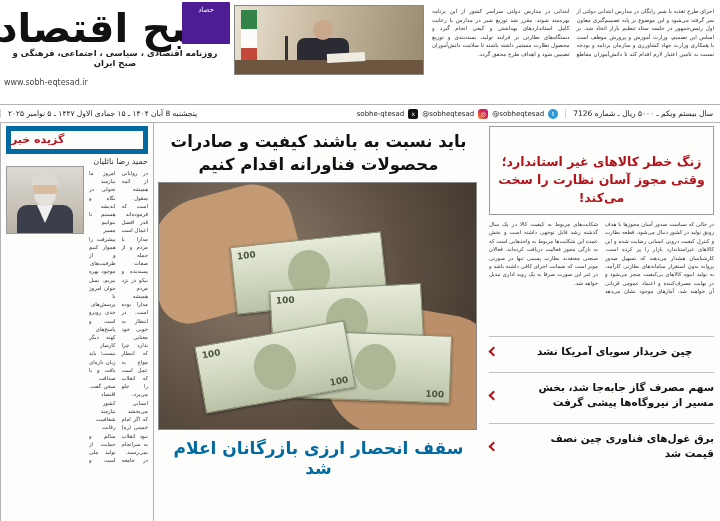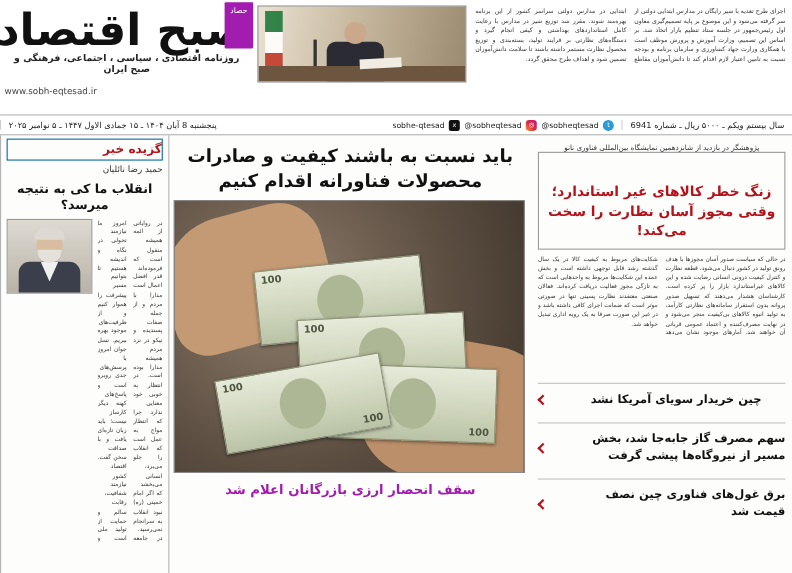--- a/index.html
+++ b/index.html
@@ -62,23 +62,23 @@
   .logo-site {
     font-size: 8px;
     color: #444;
     direction: ltr;
     margin-top: 10px;
   }
   .logo-badge {
     position: absolute;
     top: 2px;
     right: 2px;
-    width: 26px;
+    width: 48px;
     height: 42px;
-    background: #a21caf;
+    background: #4c1d95;
     color: #fff;
     font-size: 7px;
     line-height: 9px;
     text-align: center;
     padding-top: 4px;
     box-sizing: border-box;
     border-radius: 1px;
     margin-left: 12px;
   }
 
@@ -217,22 +217,22 @@
   }
   .col-left {
     flex: 1;
     box-sizing: border-box;
     padding: 3px 6px 0 6px;
     direction: rtl;
   }
 
   
   .kicker-box {
-    border: 1px solid #0369a1;
-    text-align: right;
+    border: 5px solid #0369a1;
+    text-align: left;
     padding: 2px 0 3px 0;
   }
   .kicker-title {
     font-size: 11px;
     font-weight: bold;
     color: #b4131b;
   }
   .kicker-author {
     font-size: 8px;
     color: #333;
@@ -301,23 +301,23 @@
     box-shadow: 0 1px 3px rgba(0,0,0,.45);
   }
   .bill .oval { position: absolute; left: 50%; top: 50%; transform: translate(-50%,-50%); width: 42px; height: 46px; border-radius: 50%; background: #aeb795; }
   .bill .c1 { position: absolute; left: 5px; top: 4px; font-size: 9px; color: #4e5540; font-weight: bold; }
   .bill .c2 { position: absolute; right: 5px; bottom: 3px; font-size: 9px; color: #4e5540; font-weight: bold; }
   .bill.b1 { left: 74px; top: 56px; transform: rotate(-6deg); }
   .bill.b2 { left: 112px; top: 104px; transform: rotate(-3deg); }
   .bill.b3 { left: 140px; top: 150px; transform: rotate(2deg); }
   .bill.b4 { left: 40px; top: 150px; transform: rotate(-10deg); }
   .center-caption {
-    font-size: 12px;
-    font-weight: bold;
-    color: #a21caf;
+    font-size: 17px;
+    font-weight: bold;
+    color: #0369a1;
     text-align: center;
     margin-top: 8px;
   }
 
   
   .lead-box {
     border: 1px solid #9a9a9a;
     padding: 5px 6px 7px 6px;
     text-align: center;
   }
@@ -410,31 +410,30 @@
     <div class="seg sep">پنجشنبه 8 آبان ۱۴۰۴ ـ ۱۵ جمادی الاول ۱۴۴۷ ـ ۵ نوامبر ۲۰۲۵</div>
     <div class="tagline"></div>
     <div class="seg social">
       <span class="sicon tg">t</span>
       <span style="font-size:7px">@sobheqtesad</span>
       <span class="sicon ig">◎</span>
       <span style="font-size:7px">@sobheqtesad</span>
       <span class="sicon x">x</span>
       <span style="font-size:7px">sobhe-qtesad</span>
     </div>
-    <div class="seg sep">سال بیستم ویکم ـ ۵۰۰۰ ریال ـ شماره 6941</div>
+    <div class="seg sep">سال بیستم ویکم ـ ۵۰۰۰ ریال ـ شماره 7126</div>
   </div>
 
   <div class="main">
 
     <div class="col-right">
       <div class="kicker-box">
         <div class="kicker-title">گزیده خبر</div>
       </div>
       <div class="kicker-author">حمید رضا نائلیان</div>
-      <div class="kicker-head">انقلاب ما کی به نتیجه میرسد؟</div>
       <div class="portrait">
         <div class="pt-body"></div>
         <div class="pt-shirt"></div>
         <div class="pt-head"></div>
         <div class="pt-hair"></div>
         <div class="pt-beard"></div>
       </div>
       <div class="rcol-body">در روایاتی از ائمه همیشه منقول است که فرموده‌اند قدر افضل اعمال است مدارا با مردم و از جمله صفات پسندیده و نیکو در نزد مردم همیشه مدارا بوده است. در انتظار به خوبی خود معنایی ندارد چرا که انتظار مواج به عمل است که انقلاب را جلو می‌برد، انسانی می‌بخشد که اگر امام خمینی (ره) نبود انقلاب به سرانجام نمی‌رسید. در جامعه امروز ما نیازمند تحولی در نگاه و اندیشه هستیم تا بتوانیم مسیر پیشرفت را هموار کنیم و از ظرفیت‌های موجود بهره ببریم. نسل جوان امروز با پرسش‌های جدی روبرو است و پاسخ‌های کهنه دیگر کارساز نیست؛ باید زبان تازه‌ای یافت و با صداقت سخن گفت. اقتصاد کشور نیازمند شفافیت، رقابت سالم و حمایت از تولید ملی است و بدون این سه رکن هیچ برنامه‌ای به نتیجه نمی‌رسد. مسئولان باید پاسخگوی وعده‌های خود باشند و مردم نیز حق دارند بدانند منابع عمومی چگونه هزینه می‌شود. آنچه امروز بیش از هر چیز اهمیت دارد، بازگرداندن اعتماد عمومی است؛ اعتمادی که سرمایه اصلی هر نظام اجتماعی به شمار می‌رود و بازسازی آن سال‌ها زمان می‌برد. تجربه کشورهای موفق نشان می‌دهد که اصلاحات تدریجی اما پیوسته، نتیجه‌ای پایدارتر از تغییرات ناگهانی دارد.</div>
     </div>
 
@@ -462,21 +461,20 @@
         <div class="bill b4">
             <div class="c1">100</div>
             <div class="oval"></div>
             <div class="c2">100</div>
           </div>
       </div>
       <div class="center-caption">سقف انحصار ارزی بازرگانان اعلام شد</div>
     </div>
 
     <div class="col-left">
-      <div class="lead-sub">پژوهشگر در بازدید از شانزدهمین نمایشگاه بین‌المللی فناوری نانو</div>
       <div class="lead-box">
         <div class="lead-head">زنگ خطر کالاهای غیر استاندارد؛ وقتی مجوز آسان نظارت را سخت می‌کند!</div>
       </div>
       <div class="left-body">در حالی که سیاست صدور آسان مجوزها با هدف رونق تولید در کشور دنبال می‌شود، قطعه نظارت و کنترل کیفیت درونی انسانی رضایت شده و این کالاهای غیراستاندارد بازار را پر کرده است. کارشناسان هشدار می‌دهند که تسهیل صدور پروانه بدون استقرار سامانه‌های نظارتی کارآمد، به تولید انبوه کالاهای بی‌کیفیت منجر می‌شود و در نهایت مصرف‌کننده و اعتماد عمومی قربانی آن خواهند شد. آمارهای موجود نشان می‌دهد شکایت‌های مربوط به کیفیت کالا در یک سال گذشته رشد قابل توجهی داشته است و بخش عمده این شکایت‌ها مربوط به واحدهایی است که به تازگی مجوز فعالیت دریافت کرده‌اند. فعالان صنعتی معتقدند نظارت پسینی تنها در صورتی موثر است که ضمانت اجرای کافی داشته باشد و در غیر این صورت صرفا به یک رویه اداری تبدیل خواهد شد.</div>
       <hr class="hr-thin">
 
       <div class="brief">
         <span class="chev"></span>
         <span class="brief-text">چین خریدار سویای آمریکا نشد</span>
       </div>

